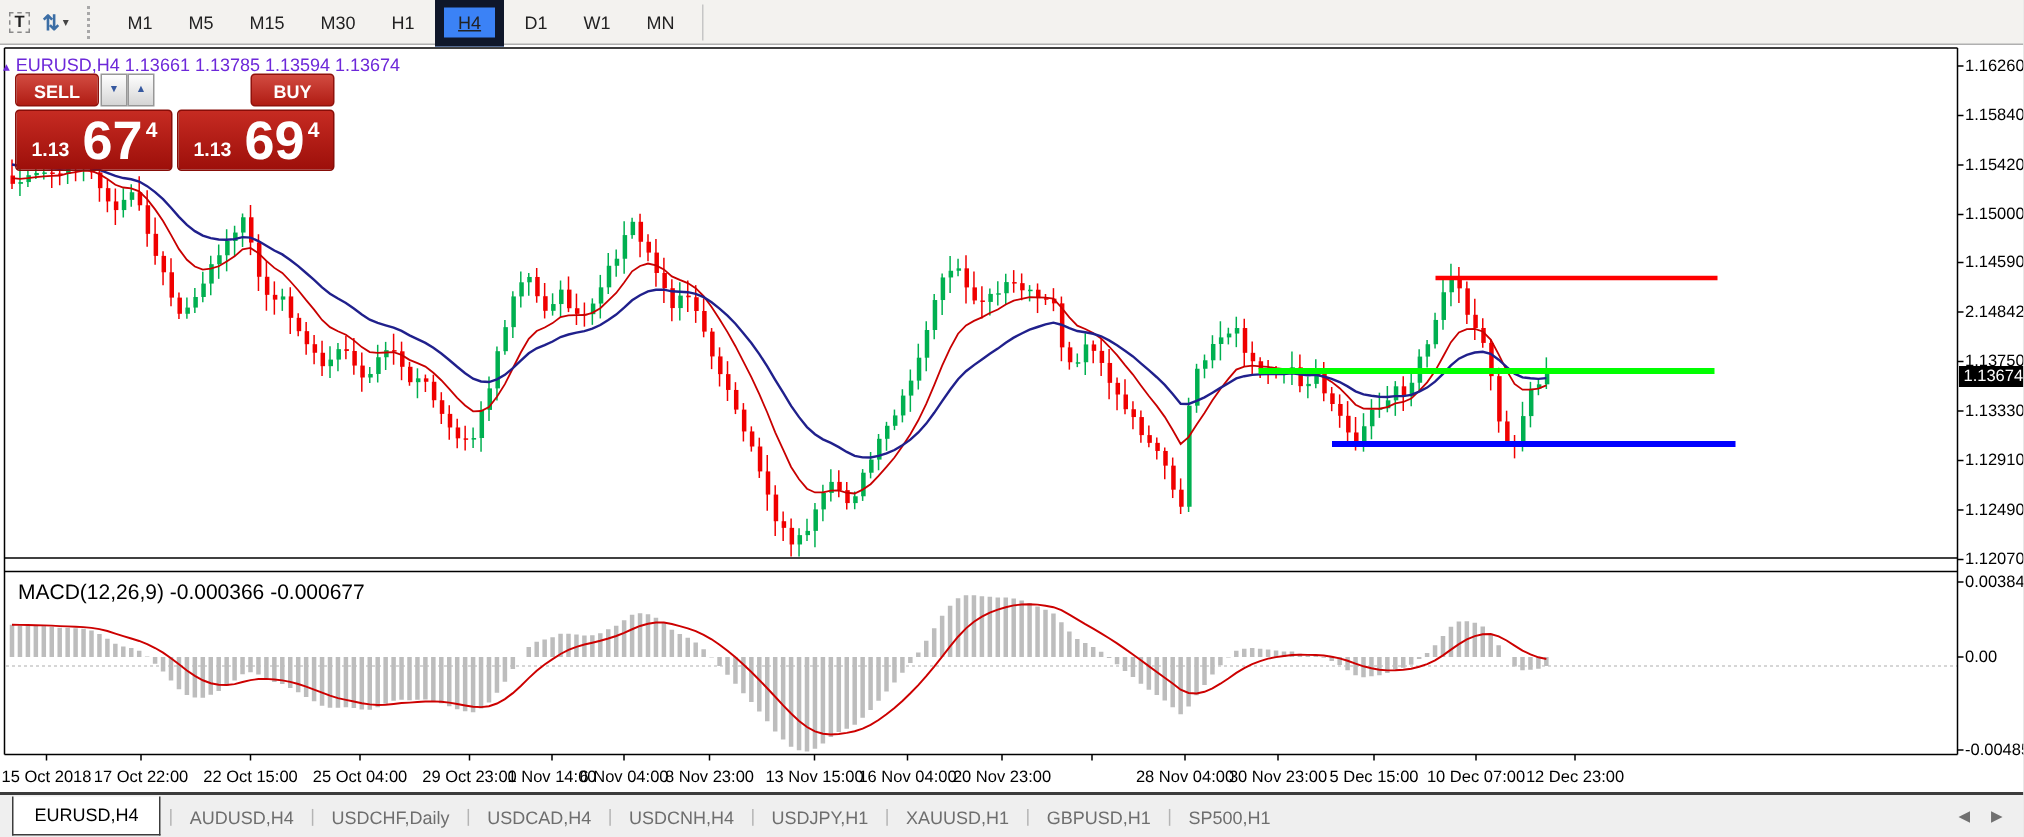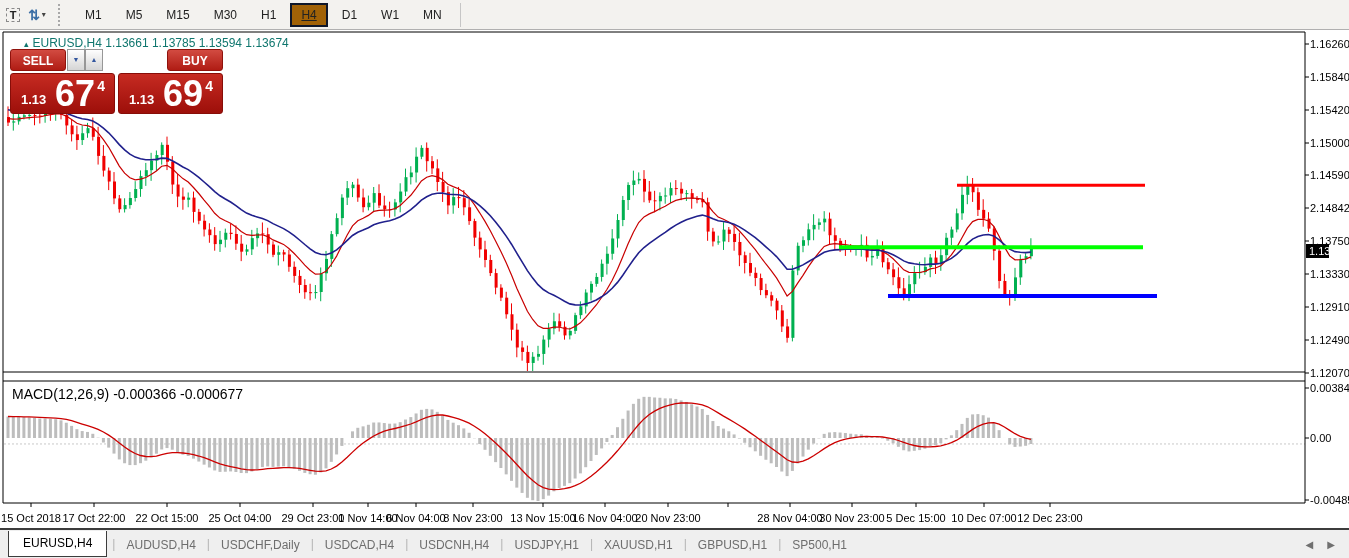--- a/index.html
+++ b/index.html
@@ -9,25 +9,25 @@
   .toolbar{position:absolute;left:0;top:0;width:1349px;height:30px;background:#f3f2ef;
            border-bottom:1px solid #b0b0b0;display:flex;align-items:center;box-sizing:border-box;}
   .tool-icon{width:22px;height:20px;display:flex;align-items:center;justify-content:center;
              font-size:12px;color:#333;margin-left:2px;cursor:default;}
   .ticon-box{border:1px dashed #8a8a8a;padding:0 3px;font-weight:bold;font-size:11px;color:#222;}
   .arrows-glyph{color:#3b6ea5;font-size:14px;font-weight:bold;}
   .caret{font-size:8px;color:#444;margin-left:2px;}
   .grip{width:7px;height:22px;margin:0 6px 0 10px;border-left:2px dotted #a8a8a8;}
   .tfbtn{font-size:12px;color:#222;padding:3px 9px;margin:0 2px;border:1px solid transparent;
          background:transparent;cursor:pointer;font-family:inherit;}
-  .tfbtn.active{background:#a16207;border:2px solid #0f172a;text-decoration:underline;}
+  .tfbtn.active{background:#3b82f6;border:6px solid #0f172a;text-decoration:underline;}
   .tf-end-sep{width:1px;height:24px;background:#c6c6c6;margin-left:6px;}
   
   svg#chart{position:absolute;left:0;top:0;}
-  .ohlc-header{position:absolute;left:24px;top:36px;font-size:12px;color:#0f766e;z-index:5;}
+  .ohlc-header{position:absolute;left:2px;top:36px;font-size:12px;color:#6d28d9;z-index:5;}
   .ohlc-header .tri{font-size:9px;margin-right:4px;}
   
   .trade{position:absolute;left:10px;top:49px;width:213px;z-index:10;}
   .trade-row1{display:flex;height:22px;}
   .btn-sell,.btn-buy{flex:0 0 54px;color:#fff;font-size:12px;font-weight:bold;text-align:center;
       line-height:22px;background:linear-gradient(#d24b41,#b01c14);border:1px solid #8f120c;
       border-radius:3px;cursor:pointer;}
   .stepper{display:flex;flex:1;margin:0 1px;}
   .stepbtn{width:18px;background:linear-gradient(#fefefe,#d5d5d5);border:1px solid #979797;
       font-size:7px;color:#35589f;text-align:center;line-height:20px;cursor:pointer;box-sizing:border-box;}
@@ -35,21 +35,21 @@
       font-size:13px;color:#000;text-align:right;padding:0 5px 0 0;font-family:inherit;box-sizing:border-box;}
   .trade-row2{display:flex;margin-top:2px;}
   .quote{flex:1;height:41px;color:#fff;border-radius:3px;position:relative;
       background:linear-gradient(#c62b22,#9d0f0a);border:1px solid #870d08;box-sizing:border-box;cursor:pointer;}
   .quote+.quote{margin-left:3px;}
   .q-small{position:absolute;left:10px;bottom:6px;font-size:13px;font-weight:bold;}
   .q-big{position:absolute;left:44px;top:0px;font-size:36px;font-weight:bold;line-height:40px;}
   .q-sup{position:absolute;right:9px;top:4px;font-size:14px;font-weight:bold;}
   
   .axlabel{position:absolute;left:1310px;font-size:11px;color:#000;white-space:nowrap;}
-  .price-tag{position:absolute;left:1306px;width:23px;height:14px;background:#000;color:#fff;
+  .price-tag{position:absolute;left:1306px;width:43px;height:14px;background:#000;color:#fff;
       font-size:11px;line-height:14px;padding-left:3px;z-index:6;box-sizing:border-box;}
   .macd-label{position:absolute;left:12px;top:386px;font-size:14px;color:#000;z-index:4;}
   .timelabel{position:absolute;top:512px;font-size:11px;color:#000;transform:translateX(-50%);white-space:nowrap;}
   
   .tabline{position:absolute;left:0;top:528px;width:1349px;height:2px;background:#3c3c3c;}
   .tabbar{position:absolute;left:0;top:530px;width:1349px;height:28px;background:#efefef;
       display:flex;align-items:center;font-size:12px;color:#6e6e6e;}
   .tab{padding:4px 10px;margin-top:1px;cursor:pointer;white-space:nowrap;}
   .tab.active{background:#ffffff;border:1px solid #3c3c3c;border-top:none;color:#000;
       margin:0 4px 0 8px;padding:5px 14px 6px 14px;}

